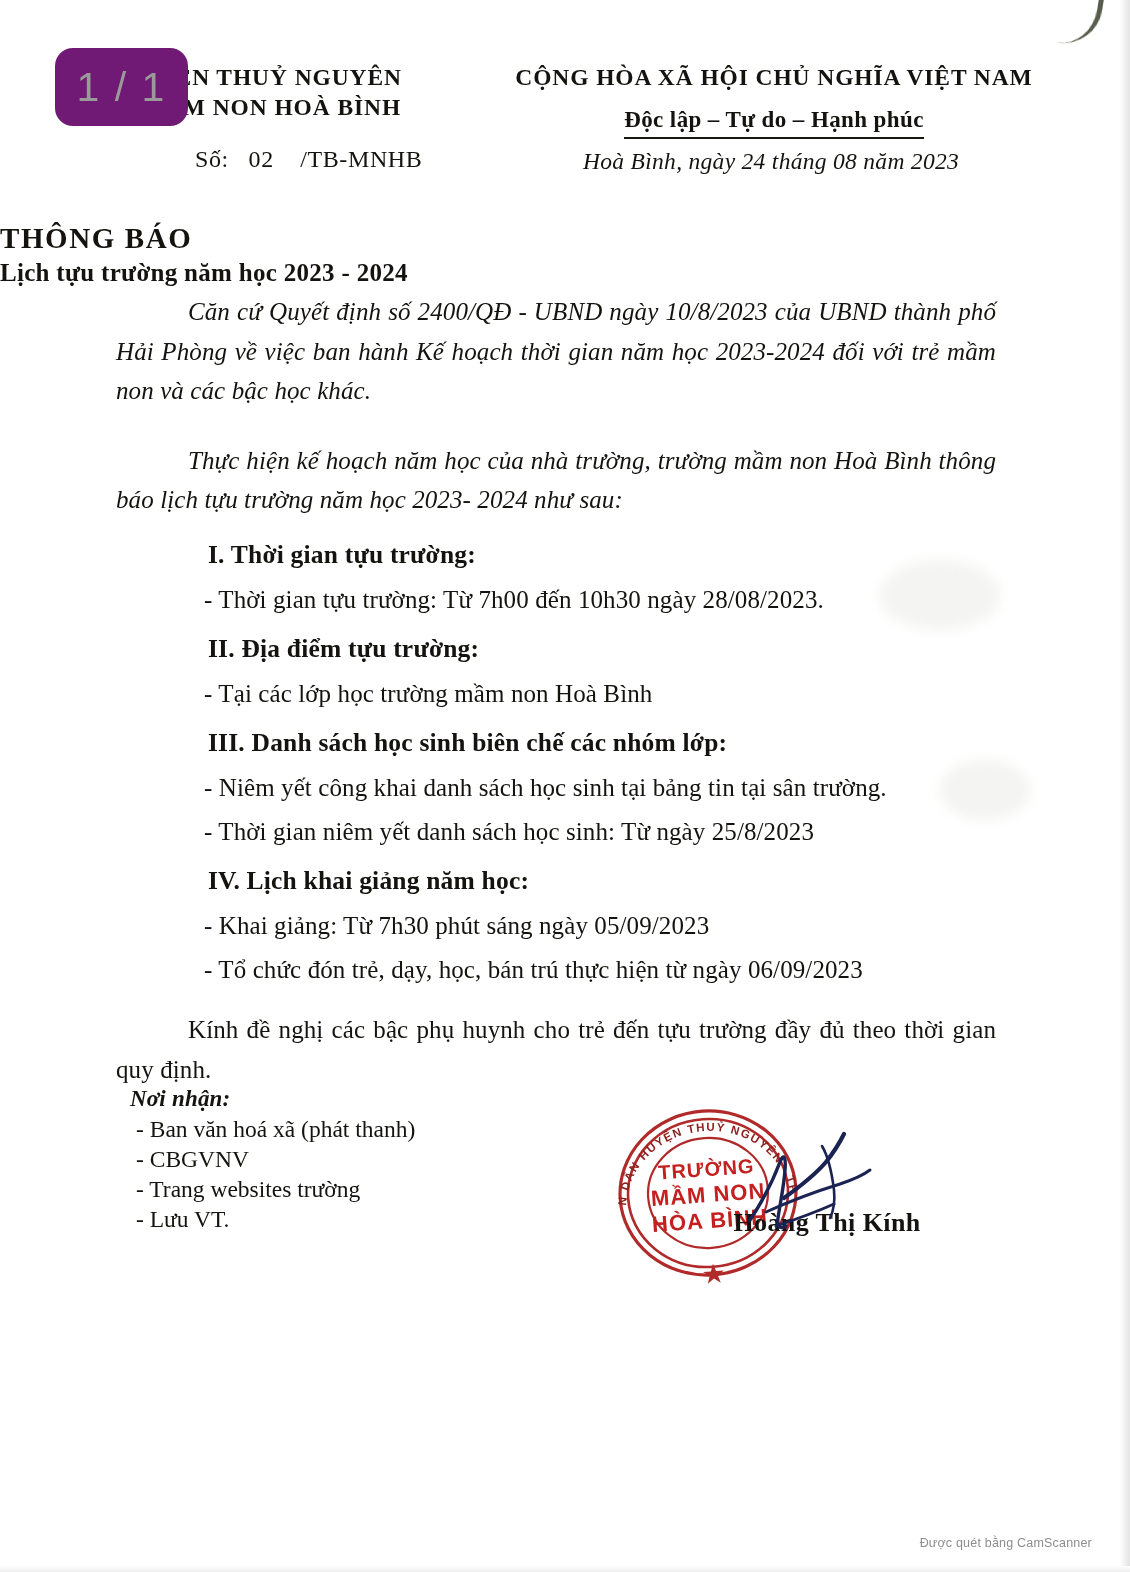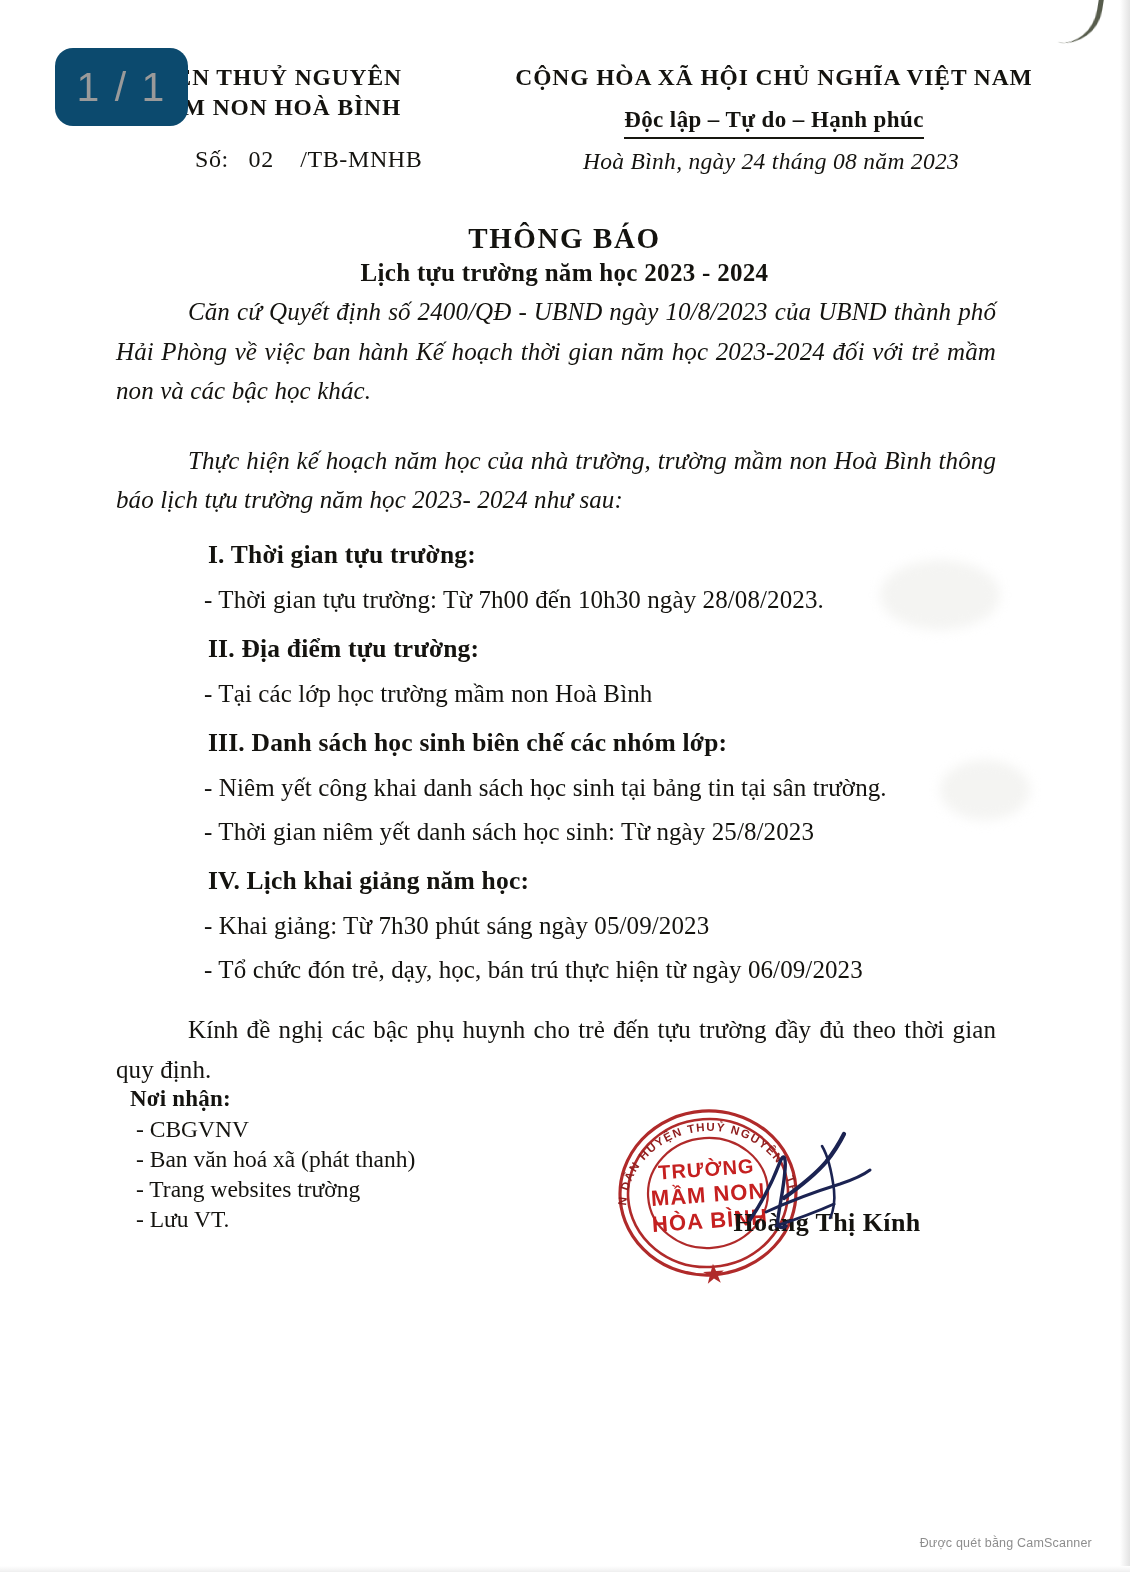--- a/index.html
+++ b/index.html
@@ -59,21 +59,21 @@
     pointer-events: none;
   }
 
   
   .page-badge {
     position: absolute;
     left: 55px;
     top: 48px;
     width: 133px;
     height: 78px;
-    background: #0c4a6e;
+    background: #701a75;
     border-radius: 18px;
     display: flex;
     align-items: center;
     justify-content: center;
     font-family: "Liberation Sans", sans-serif;
     font-size: 41px;
     font-weight: 300;
     letter-spacing: 2px;
     color: #9a9a9a;
     z-index: 30;
@@ -132,22 +132,21 @@
     letter-spacing: .3px;
     white-space: nowrap;
   }
 
   
   .title-block {
     position: absolute;
     top: 222px;
     left: 0;
     width: 1065px;
-    text-align: center;
-    padding-left: 32px;
+    text-align: left;
   }
   .title-main {
     font-weight: bold;
     font-size: 29px;
     letter-spacing: 1.6px;
   }
   .title-sub {
     font-weight: bold;
     font-size: 25px;
     letter-spacing: .3px;
@@ -193,20 +192,21 @@
     letter-spacing: .1px;
   }
 
   
   .recipients {
     position: absolute;
     top: 1086px;
     left: 130px;
   }
   .recipients-title {
+    font-style: italic;
     font-weight: bold;
     font-size: 23px;
     letter-spacing: .2px;
   }
   .recipients li {
     font-size: 23.5px;
     line-height: 1.28;
     list-style: none;
   }
   .recipients ul {
@@ -349,22 +349,22 @@
     <div class="section-head">IV. Lịch khai giảng năm học:</div>
     <div class="bullet">- Khai giảng: Từ 7h30 phút sáng ngày 05/09/2023</div>
     <div class="bullet">- Tổ chức đón trẻ, dạy, học, bán trú thực hiện từ ngày 06/09/2023</div>
 
     <p class="para-plain">Kính đề nghị các bậc phụ huynh cho trẻ đến tựu trường đầy đủ theo thời gian quy định.</p>
   </div>
 
   <div class="recipients">
     <div class="recipients-title">Nơi nhận:</div>
     <ul>
+      <li>- Ban văn hoá xã (phát thanh)</li>
       <li>- CBGVNV</li>
-      <li>- Ban văn hoá xã (phát thanh)</li>
       <li>- Trang websites trường</li>
       <li>- Lưu VT.</li>
     </ul>
   </div>
 
   <div class="sign-block">
     <div class="sign-name">Hoàng Thị Kính</div>
   </div>
 
   <div class="seal">

